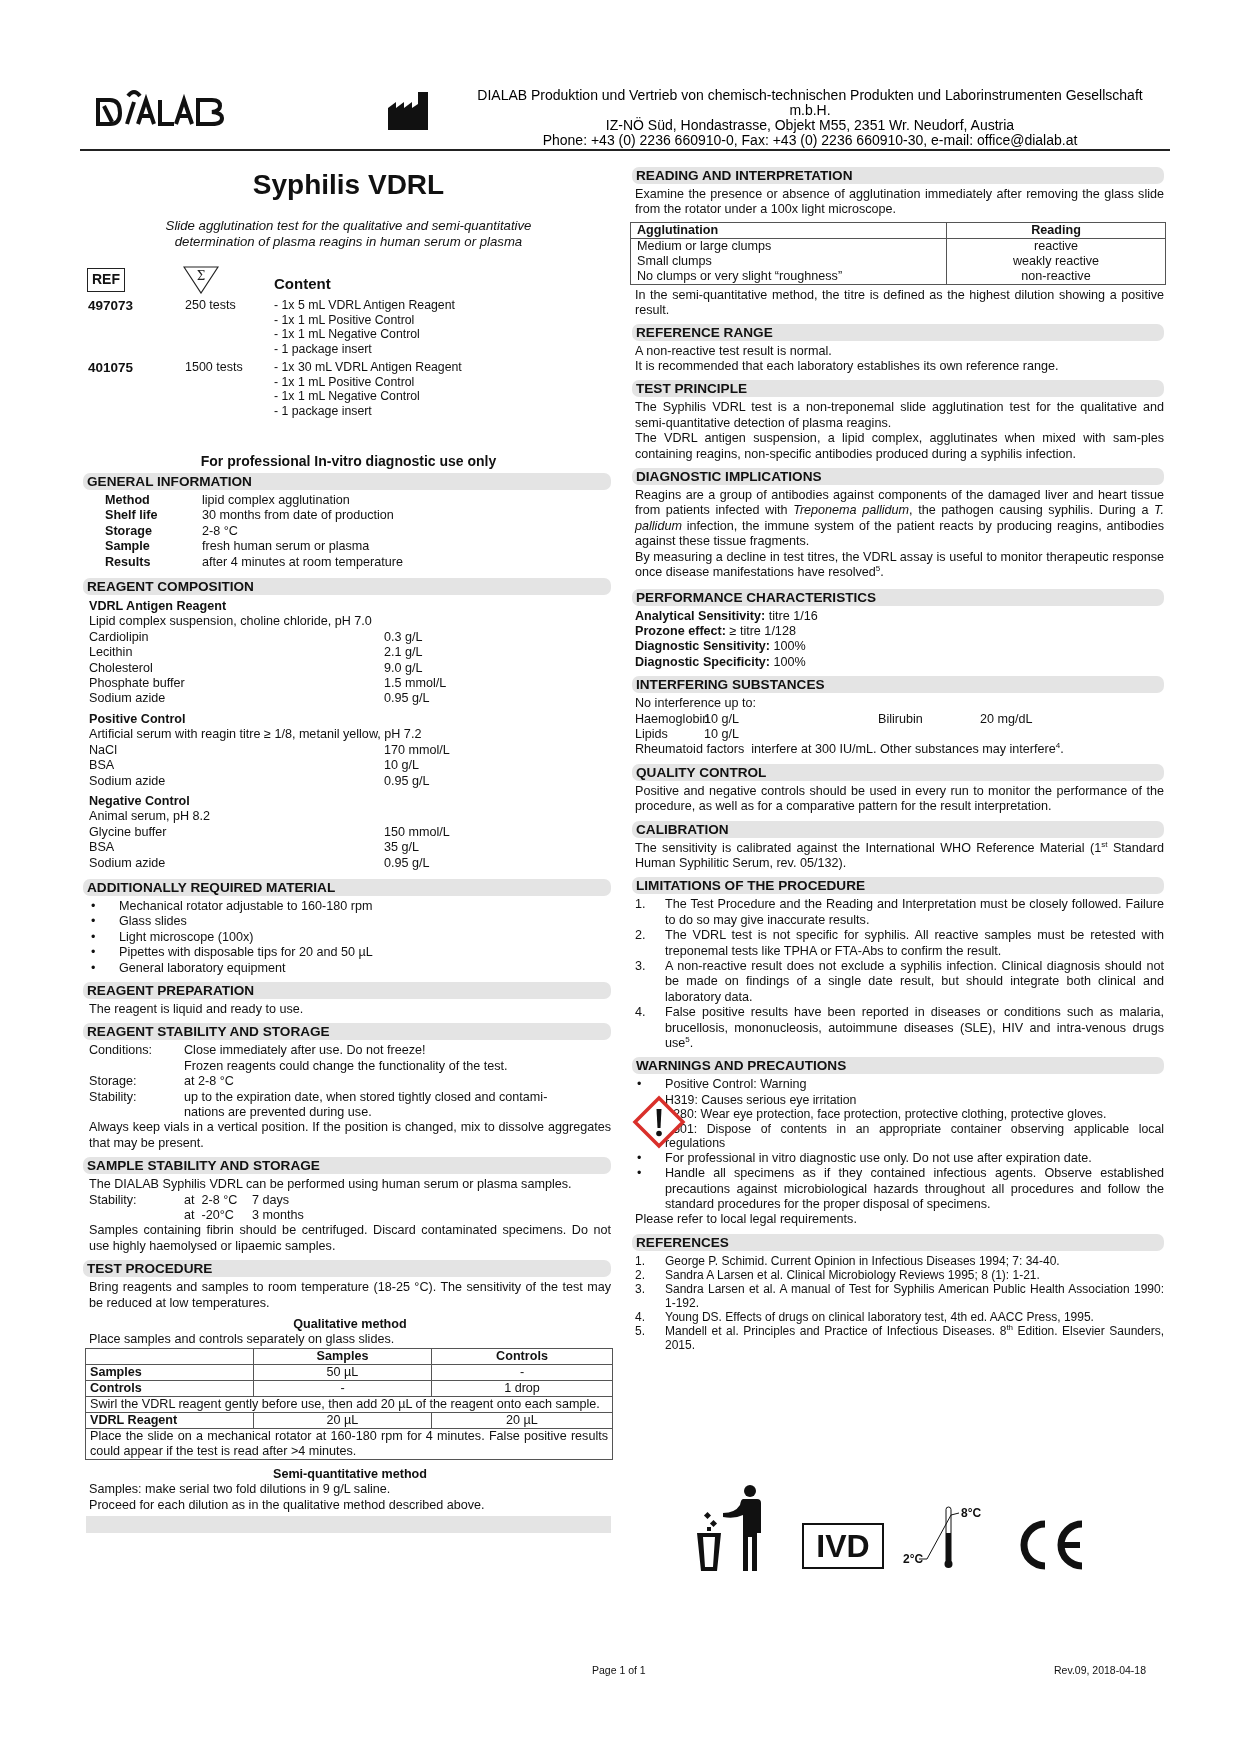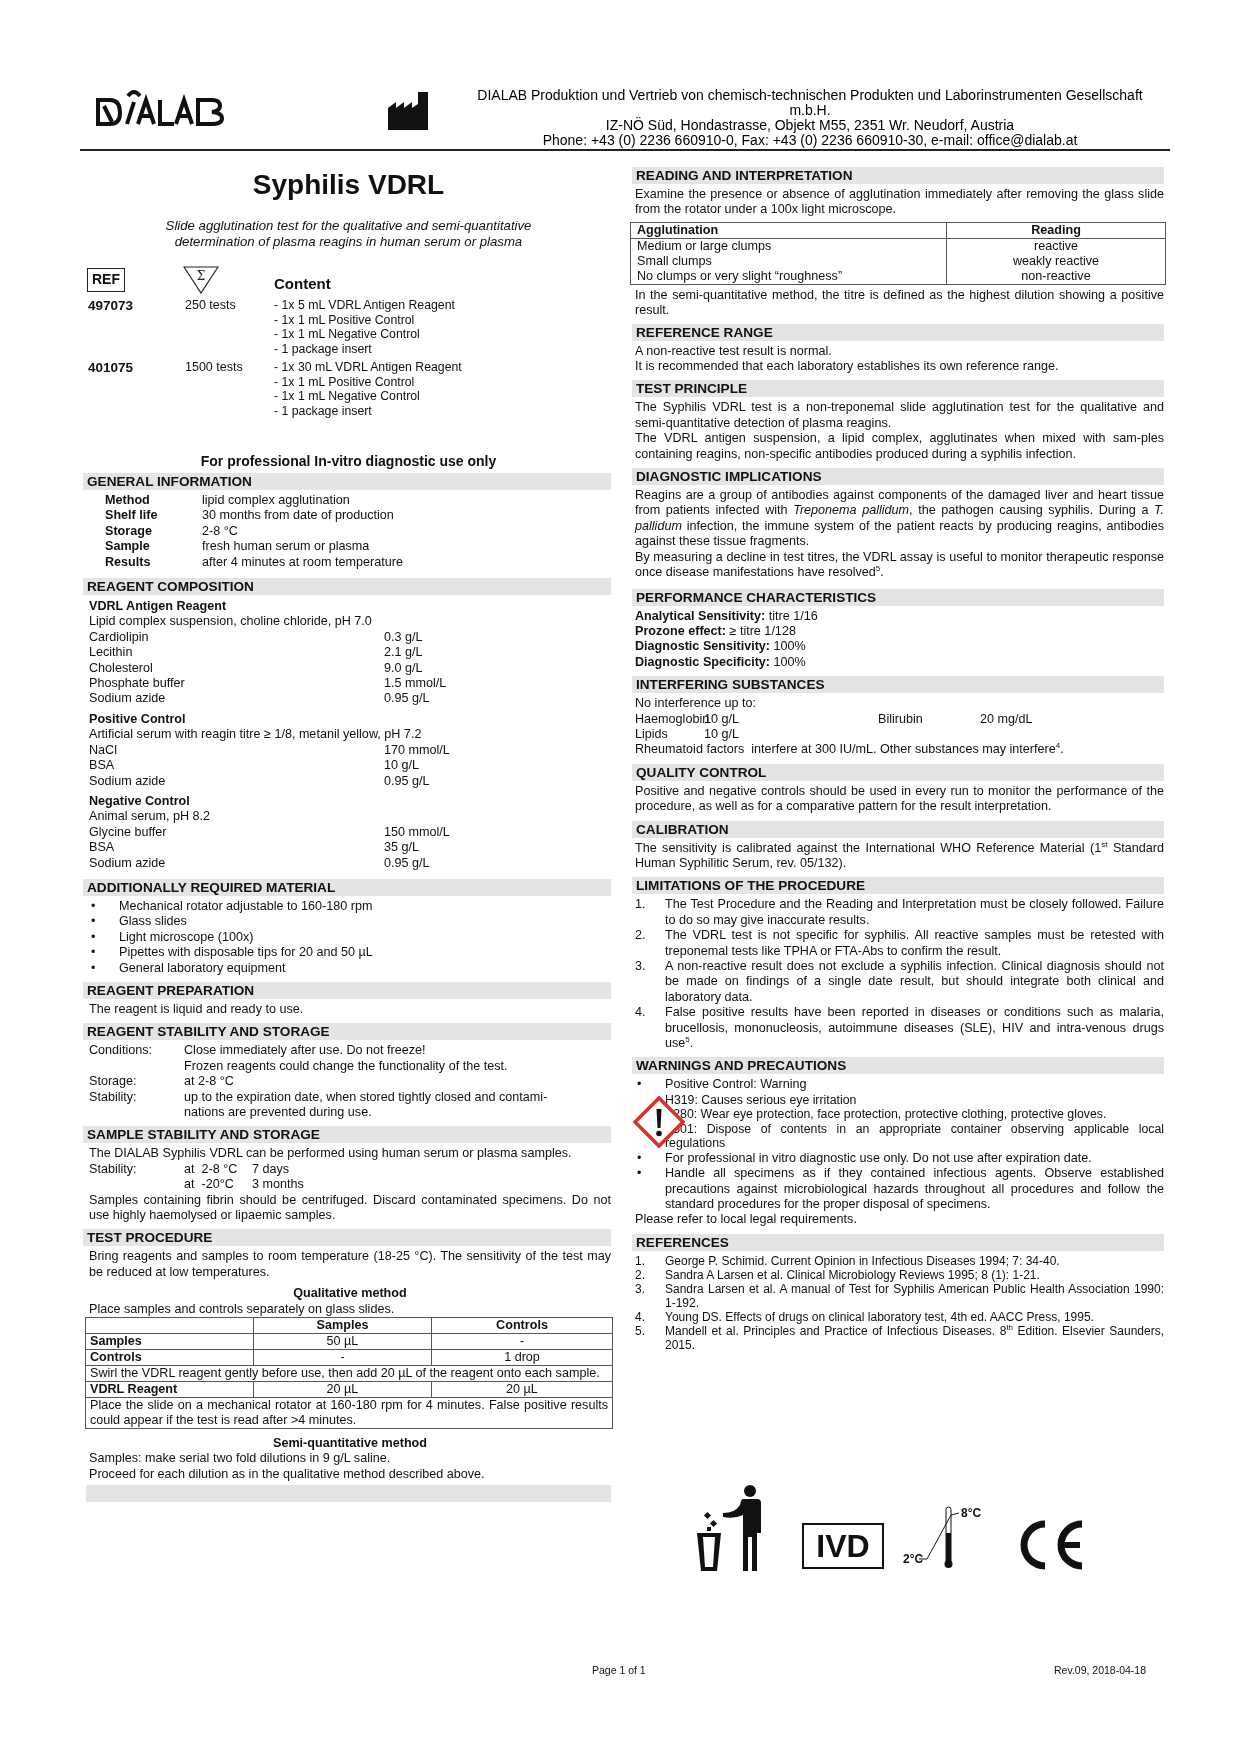--- a/index.html
+++ b/index.html
@@ -22,21 +22,21 @@
   .content-grid { position: relative; margin-top: 12px; height: 206px; }
   .ref-box { position: absolute; left: 1px; top: 6px; width: 38px; height: 24px; border: 1.5px solid #222; font-weight: bold; font-size: 14px; line-height: 21px; text-align: center; }
   .sigma { position: absolute; left: 97px; top: 4px; width: 36px; height: 28px; }
   .content-h { position: absolute; left: 188px; top: 14px; font-weight: bold; font-size: 15px; }
   .ref-row { position: absolute; left: 0; width: 525px; }
   .ref-num { position: absolute; left: 2px; font-weight: bold; font-size: 13.5px; }
   .ref-tests { position: absolute; left: 99px; font-size: 12.5px; }
   .ref-items { position: absolute; left: 188px; font-size: 12.3px; line-height: 14.5px; }
   .prof-use { position: absolute; left: 0; top: 192px; width: 525px; text-align: center; font-weight: bold; font-size: 14px; }
 
-  .sec-h { background: #e4e4e4; font-weight: bold; font-size: 13.6px; line-height: 17px; padding-left: 4px; margin-top: 5px; margin-bottom: 3px; }
+  .sec-h { background: #e4e4e4; font-weight: bold; font-size: 13.6px; line-height: 17px; padding-left: 4px; margin-top: 5px; margin-bottom: 3px; border-radius: 7px; }
   .sec-body { padding-left: 3px; }
   .justify { text-align: justify; }
 
   .kv { display: flex; padding-left: 16px; }
   .kv .k { width: 97px; font-weight: bold; }
   .kv .v { flex: 1; }
 
   .comp { display: flex; }
   .comp .n { width: 295px; }
   .comp .val { flex: 1; }
@@ -275,20 +275,21 @@
       <span class="lk">Storage:</span>
       <span class="lv">at 2-8 °C</span>
     </div>
     <div class="lbl-row">
       <span class="lk">Stability:</span>
       <span class="lv">
           <div>up to the expiration date, when stored tightly closed and contami-</div>
           <div>nations are prevented during use.</div>
         </span>
     </div>
+    <div class="justify">Always keep vials in a vertical position. If the position is changed, mix to dissolve aggregates that may be present.</div>
   </div>
 
   <div class="sec-h" style="margin-left:-3px; margin-top:6px;">SAMPLE STABILITY AND STORAGE</div>
   <div class="sec-body">
     <div>The DIALAB Syphilis VDRL can be performed using human serum or plasma samples.</div>
     <div style="display:flex;">
       <span style="width:95px;">Stability:</span>
       <span style="width:68px; white-space:pre;">at  2-8 °C</span>
       <span>7 days</span>
     </div>

